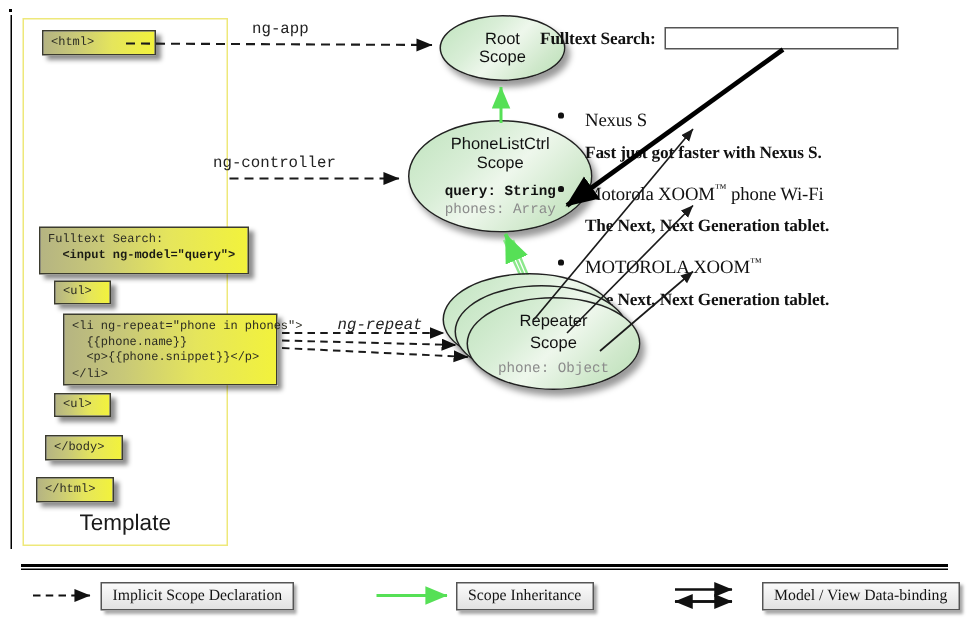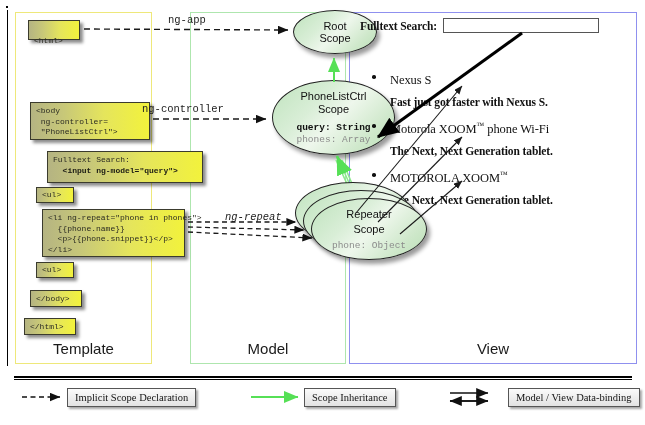--- a/index.html
+++ b/index.html
@@ -20,23 +20,23 @@
 
   
   .codebox{position:absolute;box-sizing:border-box;border:1.5px solid #3b3b2e;
       background:linear-gradient(to right,#b5b482 0%,#c8c878 28%,#e5e55c 62%,#f2f23c 100%);
       box-shadow:3px 3px 3px rgba(0,0,0,.45);
       font-family:"Liberation Mono",monospace;font-size:8px;color:#2b2b22;
       line-height:10.5px;padding:3px 5px;white-space:pre;}
   .codebox.small{font-size:8px;padding:2px 5px;}
   .codebox b{font-weight:bold;color:#1b1b14;}
 
-  #box-html{left:28px;top:20px;width:52px;height:17px;padding-top:15px;}
+  #box-html{left:28px;top:20px;width:76px;height:17px;padding-top:3px;}
   #box-body{left:30px;top:102px;width:120px;height:38px;}
-  #box-search{left:47px;top:151px;width:156px;height:32px;}
+  #box-search{left:26px;top:151px;width:140px;height:32px;}
   #box-ul-open{left:36px;top:187px;width:38px;height:16px;}
   #box-li{left:42px;top:209px;width:143px;height:48px;}
   #box-ul-close{left:36px;top:262px;width:38px;height:16px;}
   #box-body-close{left:30px;top:290px;width:52px;height:17px;font-family:Liberation Mono, monospace;}
   #box-html-close{left:24px;top:318px;width:52px;height:17px;}
 
   
   .ellipse{position:absolute;box-sizing:border-box;border:1.5px solid #222;border-radius:50%;
       background:linear-gradient(135deg,#bfe3bd 0%,#d9eed7 34%,#eef7ec 52%,#cfe8cb 78%,#b9dfb5 100%);
       box-shadow:3px 4px 4px rgba(0,0,0,.4);
@@ -97,26 +97,20 @@
 <body>
 
 <div id="stage">
 
   <div id="edge-line"></div>
   <div id="edge-dot-top"></div>
 
   <div class="panel" id="panel-template">
     <div class="panel-label">Template</div>
   </div>
-  <div class="panel" id="panel-model">
-    <div class="panel-label">Model</div>
-  </div>
-  <div class="panel" id="panel-view">
-    <div class="panel-label">View</div>
-  </div>
 
   <svg class="overlay under" viewBox="0 0 645 425">
     <defs>
       <marker id="ah-black" markerWidth="9" markerHeight="9" refX="7.4" refY="3.1" orient="auto">
         <path d="M0,0 L7.6,3.1 L0,6.2 z" fill="#111"></path>
       </marker>
       <marker id="ah-green" markerWidth="9" markerHeight="9" refX="7.2" refY="3.1" orient="auto">
         <path d="M0,0 L7.4,3.1 L0,6.2 z" fill="#56e056"></path>
       </marker>
       <marker id="ah-thin" markerWidth="9" markerHeight="9" refX="7.4" refY="3.1" orient="auto">
@@ -152,23 +146,20 @@
     <g>
       <path d="M348,186 L336,160" stroke="#8ce88c" stroke-width="1.6" fill="none"></path>
       <path d="M353,192 L339,160" stroke="#8ce88c" stroke-width="1.6" fill="none"></path>
       <path d="M358,198 L342,160" stroke="#8ce88c" stroke-width="1.6" fill="none"></path>
       <path d="M344,172 L337,156" stroke="#56e056" stroke-width="2.6" fill="none" marker-end="url(#ah-green)"></path>
     </g>
   </svg>
 
   <div class="codebox" id="box-html">&lt;html&gt;</div>
 
-  <div class="codebox" id="box-body">&lt;body
- ng-controller=
- "PhoneListCtrl"&gt;</div>
 
   <div class="codebox" id="box-search"><span>Fulltext Search:</span>
 <b>  &lt;input ng-model="query"&gt;</b></div>
 
   <div class="codebox small" id="box-ul-open">&lt;ul&gt;</div>
 
   <div class="codebox" id="box-li">&lt;li ng-repeat="phone in phones"&gt;
   {{phone.name}}
   &lt;p&gt;{{phone.snippet}}&lt;/p&gt;
 &lt;/li&gt;</div>

